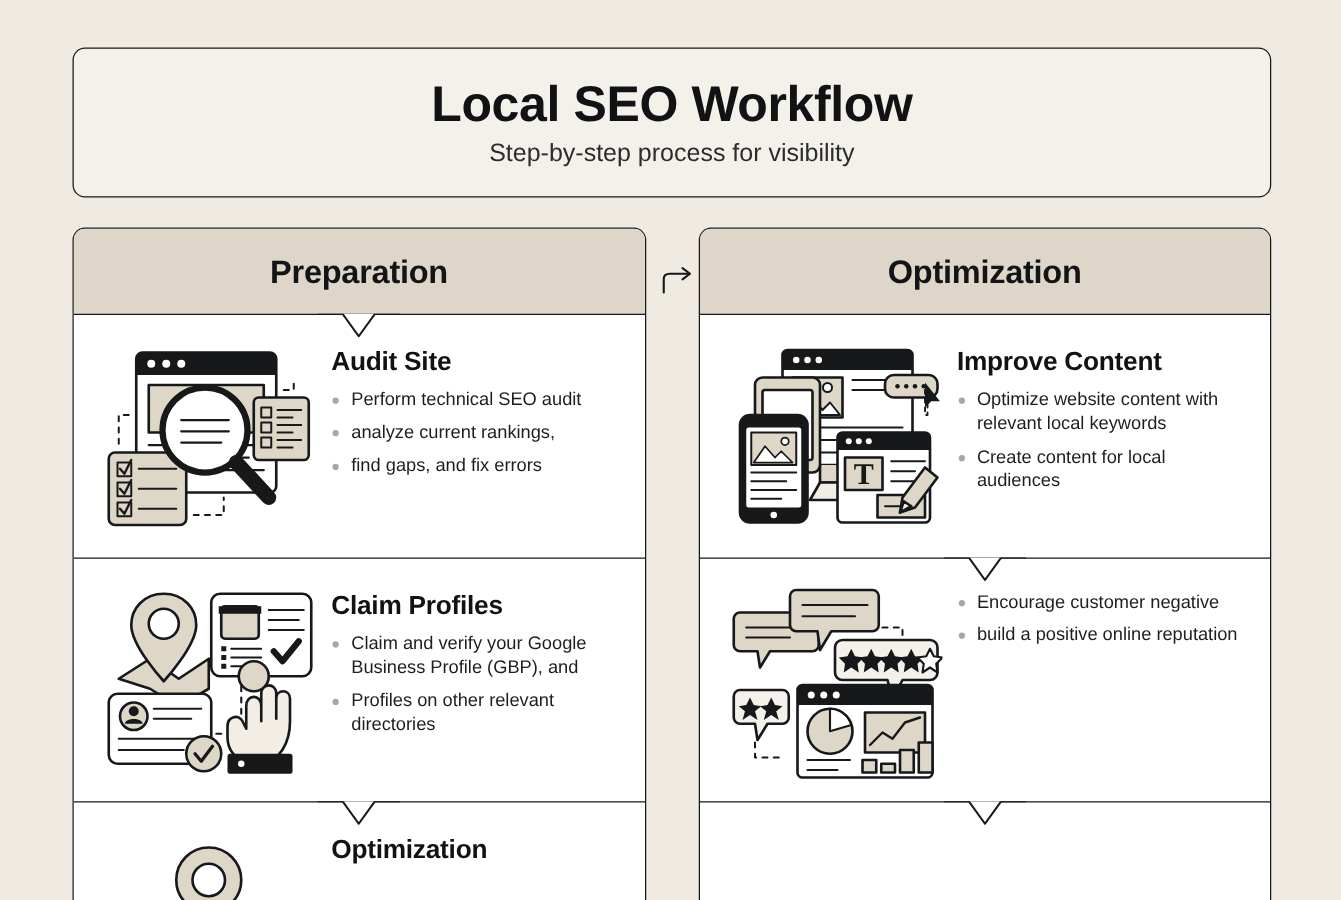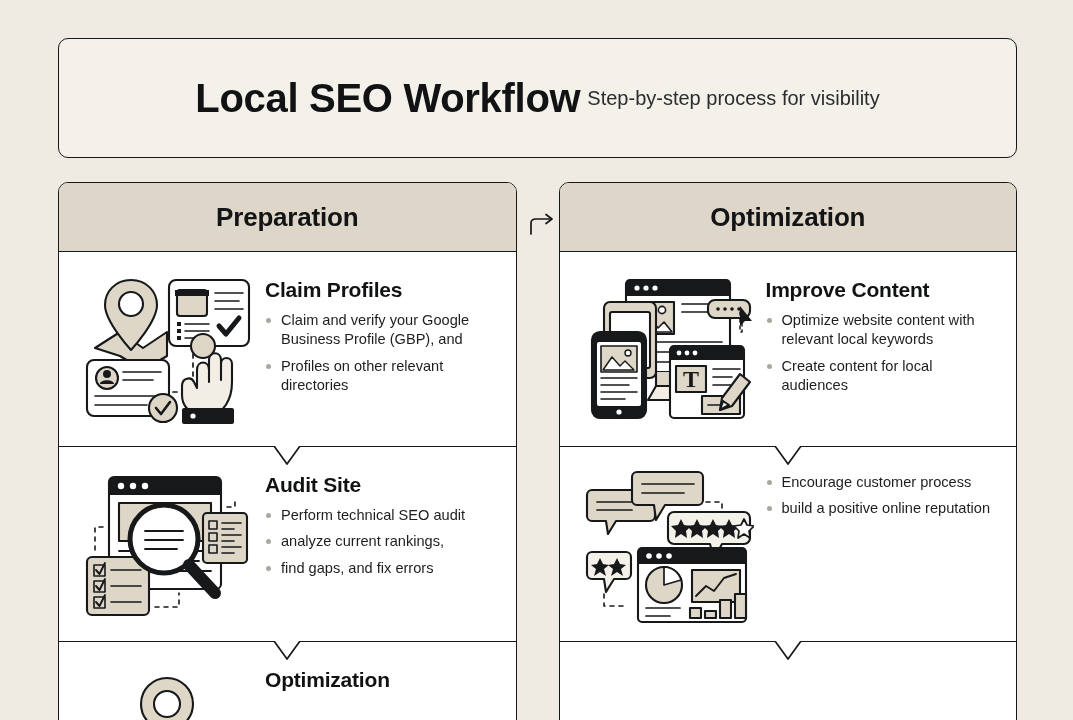--- a/index.html
+++ b/index.html
@@ -22,21 +22,21 @@
   }
 
   
   .title-card {
     background: #f4f1ea;
     border: 1.6px solid #16181a;
     border-radius: 10px;
     height: 120px;
     box-sizing: border-box;
     display: flex;
-    flex-direction: row;
+    flex-direction: column;
     align-items: center;
     justify-content: center;
     gap: 7px;
   }
   .title-main {
     font-size: 40px;
     font-weight: 700;
     color: #101214;
     letter-spacing: -0.3px;
     line-height: 1.05;
@@ -170,81 +170,20 @@
       <path d="M2 24 L2 13 Q2 9 7 9 L22 9" fill="none" stroke="#16181a" stroke-width="1.7" stroke-linecap="round"></path>
       <path d="M17 4.5 L23 9 L17 13.5" fill="none" stroke="#16181a" stroke-width="1.7" stroke-linecap="round" stroke-linejoin="round"></path>
     </svg>
   </div>
 
   <div class="columns">
 
     <div class="column">
       <div class="col-header">
         <span class="col-header-label">Preparation</span>
-      </div>
-
-      <div class="card">
-        <div class="card-art">
-          <svg class="art-svg" width="172" height="152" viewBox="0 0 172 152">
-            <g stroke="#16181a" stroke-width="2.1" stroke-linejoin="round" stroke-linecap="round">
-
-              <path d="M14 74 L39 58 L62 74 L86 58 L86 82 L62 96 L39 82 Z" fill="#ded7c8"></path>
-
-              <path d="M50 6 C34 6 24 18 24 31 C24 48 50 76 50 76 C50 76 76 48 76 31 C76 18 66 6 50 6 Z" fill="#ded7c8"></path>
-              <circle cx="50" cy="30" r="12" fill="#ffffff"></circle>
-
-              <rect x="88" y="6" width="80" height="66" rx="7" fill="#ffffff"></rect>
-              <rect x="96" y="16" width="30" height="26" rx="3" fill="#ded7c8"></rect>
-              <path d="M94 16 L128 16 L128 22 L94 22 Z" fill="#16181a" stroke="none"></path>
-              <g stroke-width="1.6">
-                <line x1="134" y1="19" x2="162" y2="19"></line>
-                <line x1="134" y1="27" x2="158" y2="27"></line>
-                <line x1="134" y1="35" x2="162" y2="35"></line>
-              </g>
-              <g stroke-width="1.5">
-                <line x1="104" y1="50" x2="128" y2="50"></line>
-                <line x1="104" y1="57" x2="128" y2="57"></line>
-                <line x1="104" y1="64" x2="124" y2="64"></line>
-              </g>
-              <g fill="#16181a" stroke="none">
-                <rect x="96" y="48" width="4" height="4"></rect>
-                <rect x="96" y="55" width="4" height="4"></rect>
-                <rect x="96" y="62" width="4" height="4"></rect>
-              </g>
-              <path d="M138 52 L145 60 L158 44" fill="none" stroke="#16181a" stroke-width="5"></path>
-
-              <rect x="6" y="86" width="82" height="56" rx="7" fill="#ffffff"></rect>
-              <circle cx="26" cy="104" r="11" fill="#ded7c8"></circle>
-              <circle cx="26" cy="100" r="4" fill="#16181a" stroke="none"></circle>
-              <path d="M19 110 C19 105 33 105 33 110 Z" fill="#16181a" stroke="none"></path>
-              <g stroke-width="1.6">
-                <line x1="42" y1="98" x2="80" y2="98"></line>
-                <line x1="42" y1="106" x2="72" y2="106"></line>
-                <line x1="14" y1="122" x2="80" y2="122"></line>
-                <line x1="14" y1="131" x2="66" y2="131"></line>
-              </g>
-              <circle cx="82" cy="134" r="14" fill="#ded7c8"></circle>
-              <path d="M75 134 L80 140 L89 128" fill="none" stroke="#16181a" stroke-width="2.6"></path>
-
-              <path d="M92 118 L112 118 L112 80" fill="none" stroke="#16181a" stroke-width="1.7" stroke-dasharray="4 5"></path>
-
-              <path d="M116 96 C116 86 128 86 128 96 L128 108 L128 86 C128 77 140 77 140 86 L140 106 L140 90 C140 82 151 82 151 90 L151 108 C151 126 142 140 130 140 L118 140 C108 140 101 131 101 121 L101 112 C101 104 110 102 113 108 L116 114 Z" fill="#f2eee6"></path>
-              <circle cx="122" cy="72" r="12" fill="#ded7c8"></circle>
-              <rect x="101" y="134" width="52" height="16" rx="2" fill="#16181a" stroke="none"></rect>
-              <circle cx="112" cy="142" r="2.6" fill="#ffffff" stroke="none"></circle>
-            </g>
-          </svg>
-        </div>
-        <div class="card-body">
-          <div class="card-title">Claim Profiles</div>
-          <ul class="bullets">
-            <li>Claim and verify your Google Business Profile (GBP), and</li>
-            <li>Profiles on other relevant directories</li>
-          </ul>
-        </div>
       </div>
 
       <div class="card">
         <div class="notch">
           <svg width="66" height="24" viewBox="0 0 66 24">
             <path d="M0 0 L20 0 L33 18 L46 0 L66 0" fill="#ffffff" stroke="#16181a" stroke-width="1.7" stroke-linejoin="round"></path>
           </svg>
         </div>
         <div class="card-art">
           <svg class="art-svg" width="172" height="152" viewBox="0 0 172 152">
@@ -308,20 +247,81 @@
           <div class="card-title">Audit Site</div>
           <ul class="bullets">
             <li>Perform technical SEO audit</li>
             <li>analyze current rankings,</li>
             <li>find gaps, and fix errors</li>
           </ul>
         </div>
       </div>
 
       <div class="card">
+        <div class="card-art">
+          <svg class="art-svg" width="172" height="152" viewBox="0 0 172 152">
+            <g stroke="#16181a" stroke-width="2.1" stroke-linejoin="round" stroke-linecap="round">
+
+              <path d="M14 74 L39 58 L62 74 L86 58 L86 82 L62 96 L39 82 Z" fill="#ded7c8"></path>
+
+              <path d="M50 6 C34 6 24 18 24 31 C24 48 50 76 50 76 C50 76 76 48 76 31 C76 18 66 6 50 6 Z" fill="#ded7c8"></path>
+              <circle cx="50" cy="30" r="12" fill="#ffffff"></circle>
+
+              <rect x="88" y="6" width="80" height="66" rx="7" fill="#ffffff"></rect>
+              <rect x="96" y="16" width="30" height="26" rx="3" fill="#ded7c8"></rect>
+              <path d="M94 16 L128 16 L128 22 L94 22 Z" fill="#16181a" stroke="none"></path>
+              <g stroke-width="1.6">
+                <line x1="134" y1="19" x2="162" y2="19"></line>
+                <line x1="134" y1="27" x2="158" y2="27"></line>
+                <line x1="134" y1="35" x2="162" y2="35"></line>
+              </g>
+              <g stroke-width="1.5">
+                <line x1="104" y1="50" x2="128" y2="50"></line>
+                <line x1="104" y1="57" x2="128" y2="57"></line>
+                <line x1="104" y1="64" x2="124" y2="64"></line>
+              </g>
+              <g fill="#16181a" stroke="none">
+                <rect x="96" y="48" width="4" height="4"></rect>
+                <rect x="96" y="55" width="4" height="4"></rect>
+                <rect x="96" y="62" width="4" height="4"></rect>
+              </g>
+              <path d="M138 52 L145 60 L158 44" fill="none" stroke="#16181a" stroke-width="5"></path>
+
+              <rect x="6" y="86" width="82" height="56" rx="7" fill="#ffffff"></rect>
+              <circle cx="26" cy="104" r="11" fill="#ded7c8"></circle>
+              <circle cx="26" cy="100" r="4" fill="#16181a" stroke="none"></circle>
+              <path d="M19 110 C19 105 33 105 33 110 Z" fill="#16181a" stroke="none"></path>
+              <g stroke-width="1.6">
+                <line x1="42" y1="98" x2="80" y2="98"></line>
+                <line x1="42" y1="106" x2="72" y2="106"></line>
+                <line x1="14" y1="122" x2="80" y2="122"></line>
+                <line x1="14" y1="131" x2="66" y2="131"></line>
+              </g>
+              <circle cx="82" cy="134" r="14" fill="#ded7c8"></circle>
+              <path d="M75 134 L80 140 L89 128" fill="none" stroke="#16181a" stroke-width="2.6"></path>
+
+              <path d="M92 118 L112 118 L112 80" fill="none" stroke="#16181a" stroke-width="1.7" stroke-dasharray="4 5"></path>
+
+              <path d="M116 96 C116 86 128 86 128 96 L128 108 L128 86 C128 77 140 77 140 86 L140 106 L140 90 C140 82 151 82 151 90 L151 108 C151 126 142 140 130 140 L118 140 C108 140 101 131 101 121 L101 112 C101 104 110 102 113 108 L116 114 Z" fill="#f2eee6"></path>
+              <circle cx="122" cy="72" r="12" fill="#ded7c8"></circle>
+              <rect x="101" y="134" width="52" height="16" rx="2" fill="#16181a" stroke="none"></rect>
+              <circle cx="112" cy="142" r="2.6" fill="#ffffff" stroke="none"></circle>
+            </g>
+          </svg>
+        </div>
+        <div class="card-body">
+          <div class="card-title">Claim Profiles</div>
+          <ul class="bullets">
+            <li>Claim and verify your Google Business Profile (GBP), and</li>
+            <li>Profiles on other relevant directories</li>
+          </ul>
+        </div>
+      </div>
+
+      <div class="card">
         <div class="notch">
           <svg width="66" height="24" viewBox="0 0 66 24">
             <path d="M0 0 L20 0 L33 18 L46 0 L66 0" fill="#ffffff" stroke="#16181a" stroke-width="1.7" stroke-linejoin="round"></path>
           </svg>
         </div>
         <div class="card-art">
           <svg class="art-svg" width="172" height="152" viewBox="0 0 172 152">
             <g stroke="#16181a" stroke-width="2.1" stroke-linejoin="round">
               <circle cx="86" cy="40" r="26" fill="#ded7c8"></circle>
               <circle cx="86" cy="40" r="13" fill="#ffffff"></circle>
@@ -484,21 +484,21 @@
                 <rect x="108" y="144" width="11" height="10"></rect>
                 <rect x="123" y="147" width="11" height="7"></rect>
                 <rect x="138" y="136" width="11" height="18"></rect>
                 <rect x="153" y="130" width="11" height="24"></rect>
               </g>
             </g>
           </svg>
         </div>
         <div class="card-body">
           <ul class="bullets">
-            <li>Encourage customer process</li>
+            <li>Encourage customer negative</li>
             <li>build a positive online reputation</li>
           </ul>
         </div>
       </div>
 
       <div class="card">
         <div class="notch">
           <svg width="66" height="24" viewBox="0 0 66 24">
             <path d="M0 0 L20 0 L33 18 L46 0 L66 0" fill="#ffffff" stroke="#16181a" stroke-width="1.7" stroke-linejoin="round"></path>
           </svg>

